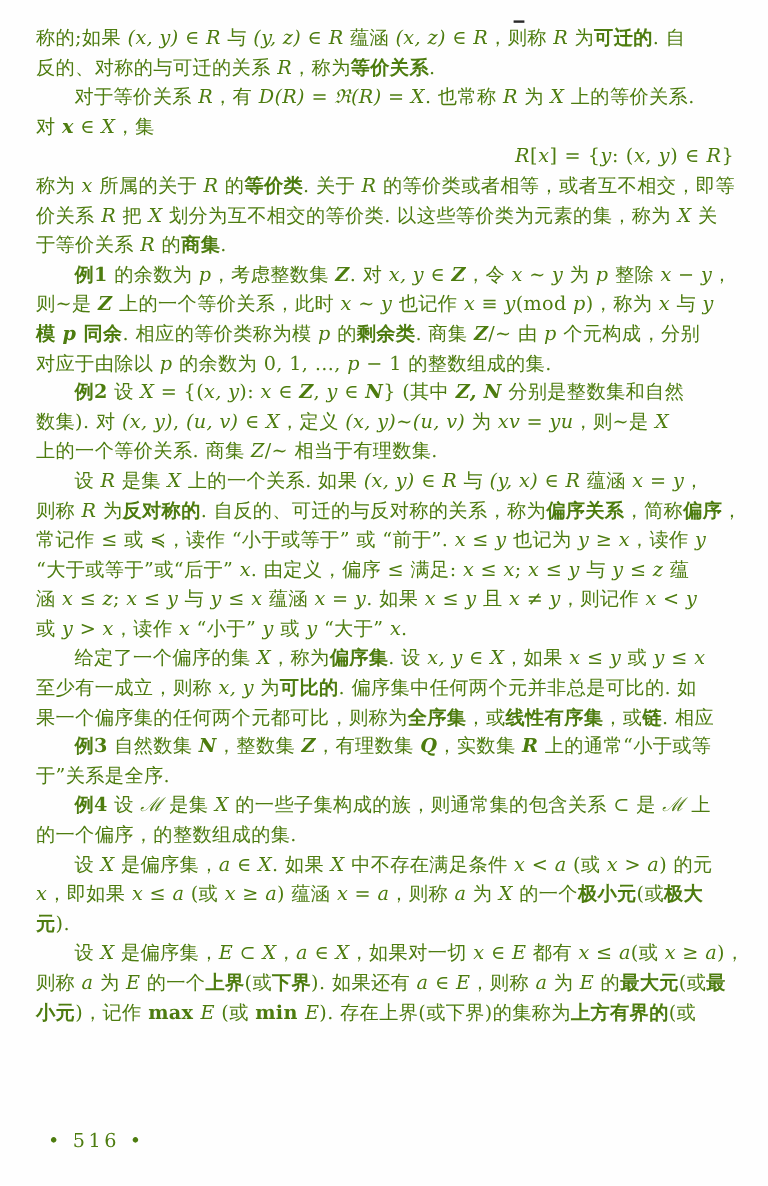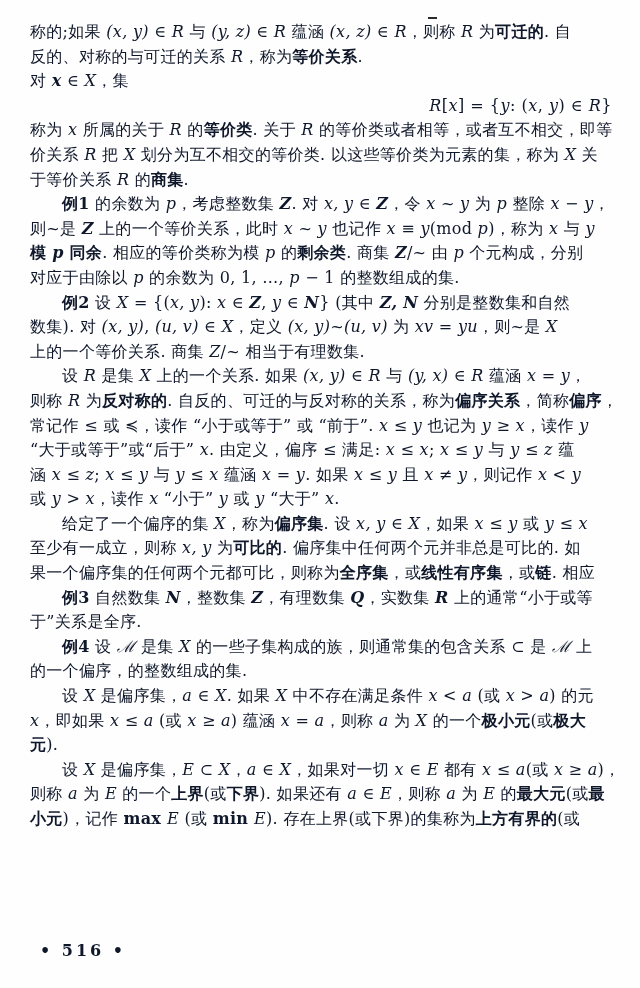--- a/index.html
+++ b/index.html
@@ -1,41 +1,42 @@
 <!DOCTYPE html>
 <html><head>
 <meta charset="utf-8">
 <style>
   html,body{margin:0;padding:0;background:#ffffff;}
   .page{
     position:relative;width:640px;height:988px;background:#fefefe;
-    font-family:"DejaVu Serif","Liberation Serif",serif;color:#0f172a;
+    font-family:"DejaVu Serif","Liberation Serif",serif;color:#4d7c0f;
     overflow:hidden;
   }
   .content{position:absolute;left:30px;top:20px;width:582px;}
   .tl{font-size:16px;line-height:24.6px;white-space:nowrap;letter-spacing:.3px;}
   .ind{padding-left:32px;}
   .b{font-weight:bold;}
   .m{font-style:italic;}
   .mb{font-style:italic;font-weight:bold;}
   .r{font-weight:bold;}
   .formula{text-align:right;letter-spacing:.5px;}
   .heading{font-size:21px;font-weight:bold;margin:18px 0 12px 0;letter-spacing:1px;}
   .heading .num{margin-right:28px;letter-spacing:2px;}
-  .footer{position:absolute;left:40px;top:941px;font-size:16px;font-weight:bold;letter-spacing:3px;}
+  .footer{position:absolute;left:40px;top:941px;font-size:16px;font-weight:normal;letter-spacing:3px;}
   .artifact-dash{position:absolute;left:428px;top:17px;width:9px;height:2px;background:#2a2a2a;}
 </style>
 </head>
 <body>
 
 <div class="page">
   <div class="artifact-dash"></div>
   <div class="content">
       <div class="tl"><span>称的;如果 </span><span class="m">(x, y) ∈ R</span><span> 与 </span><span class="m">(y, z) ∈ R</span><span> 蕴涵 </span><span class="m">(x, z) ∈ R</span><span>，则称 </span><span class="m">R</span><span> 为</span><span class="b">可迁的</span><span>. 自</span></div>
       <div class="tl"><span>反的、对称的与可迁的关系 </span><span class="m">R</span><span>，称为</span><span class="b">等价关系</span><span>.</span></div>
+      <div class="tl ind"><span>对于等价关系 </span><span class="m">R</span><span>，有 </span><span class="m">D(R) = ℜ(R) = X</span><span>. 也常称 </span><span class="m">R</span><span> 为 </span><span class="m">X</span><span> 上的等价关系.</span></div>
       <div class="tl"><span>对 </span><span class="mb">x</span><span> ∈ </span><span class="m">X</span><span>，集</span></div>
       <div class="tl formula"><span class="m">R</span><span>[</span><span class="m">x</span><span>] = {</span><span class="m">y</span><span>: (</span><span class="m">x</span><span>, </span><span class="m">y</span><span>) ∈ </span><span class="m">R</span><span>}</span></div>
       <div class="tl"><span>称为 </span><span class="m">x</span><span> 所属的关于 </span><span class="m">R</span><span> 的</span><span class="b">等价类</span><span>. 关于 </span><span class="m">R</span><span> 的等价类或者相等，或者互不相交，即等</span></div>
       <div class="tl"><span>价关系 </span><span class="m">R</span><span> 把 </span><span class="m">X</span><span> 划分为互不相交的等价类. 以这些等价类为元素的集，称为 </span><span class="m">X</span><span> 关</span></div>
       <div class="tl"><span>于等价关系 </span><span class="m">R</span><span> 的</span><span class="b">商集</span><span>.</span></div>
       <div class="tl ind"><span class="b">例1</span><span>  的余数为 </span><span class="m">p</span><span>，考虑整数集 </span><span class="mb">Z</span><span>. 对 </span><span class="m">x, y</span><span> ∈ </span><span class="mb">Z</span><span>，令 </span><span class="m">x ~ y</span><span> 为 </span><span class="m">p</span><span> 整除 </span><span class="m">x − y</span><span>，</span></div>
       <div class="tl"><span>则~是 </span><span class="mb">Z</span><span> 上的一个等价关系，此时 </span><span class="m">x ~ y</span><span> 也记作 </span><span class="m">x ≡ y</span><span>(mod </span><span class="m">p</span><span>)，称为 </span><span class="m">x</span><span> 与 </span><span class="m">y</span></div>
       <div class="tl"><span class="b">模 </span><span class="mb">p</span><span class="b"> 同余</span><span>. 相应的等价类称为模 </span><span class="m">p</span><span> 的</span><span class="b">剩余类</span><span>. 商集 </span><span class="mb">Z</span><span>/~ 由 </span><span class="m">p</span><span> 个元构成，分别</span></div>
       <div class="tl"><span>对应于由除以 </span><span class="m">p</span><span> 的余数为 0, 1, …, </span><span class="m">p</span><span> − 1 的整数组成的集.</span></div>
       <div class="tl ind"><span class="b">例2</span><span>  设 </span><span class="m">X</span><span> = {(</span><span class="m">x, y</span><span>): </span><span class="m">x</span><span> ∈ </span><span class="mb">Z</span><span>, </span><span class="m">y</span><span> ∈ </span><span class="mb">N</span><span>} (其中 </span><span class="mb">Z, N</span><span> 分别是整数集和自然</span></div>

